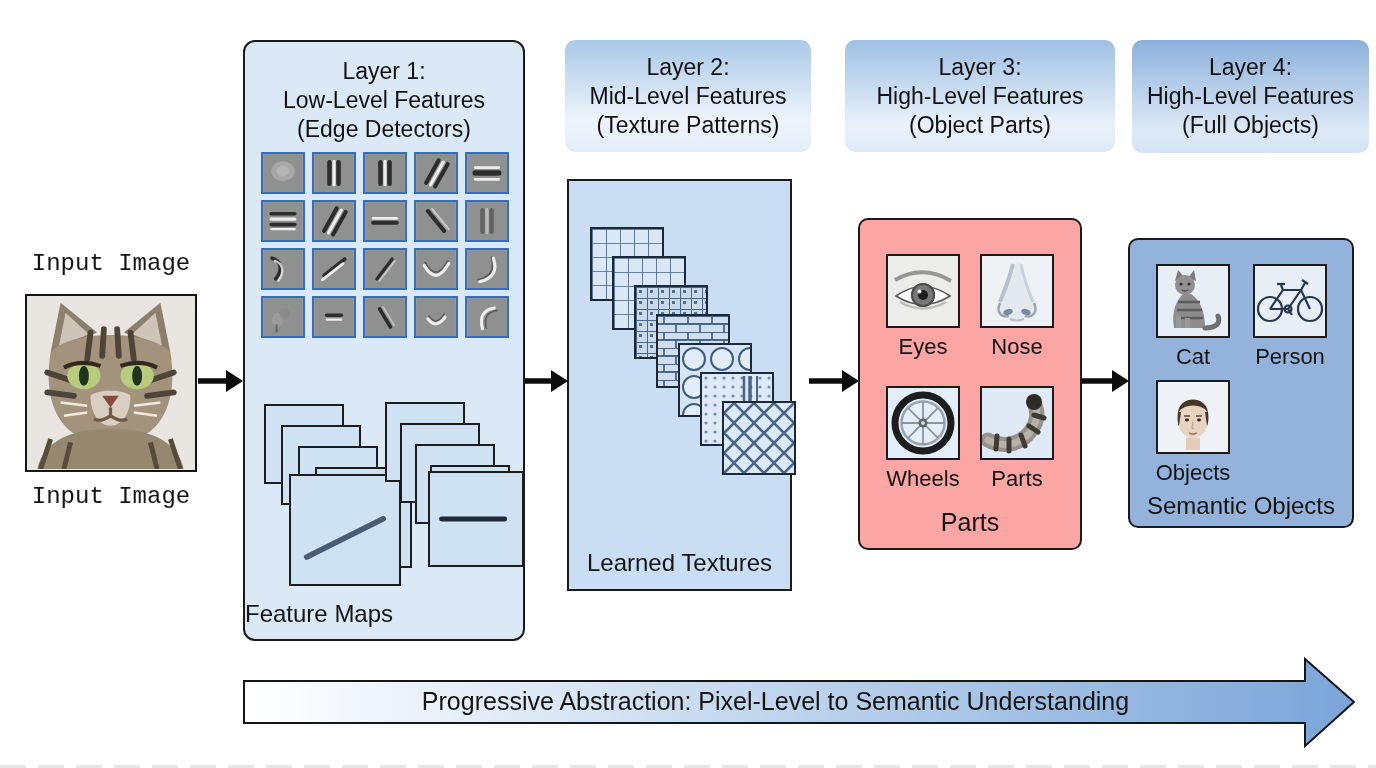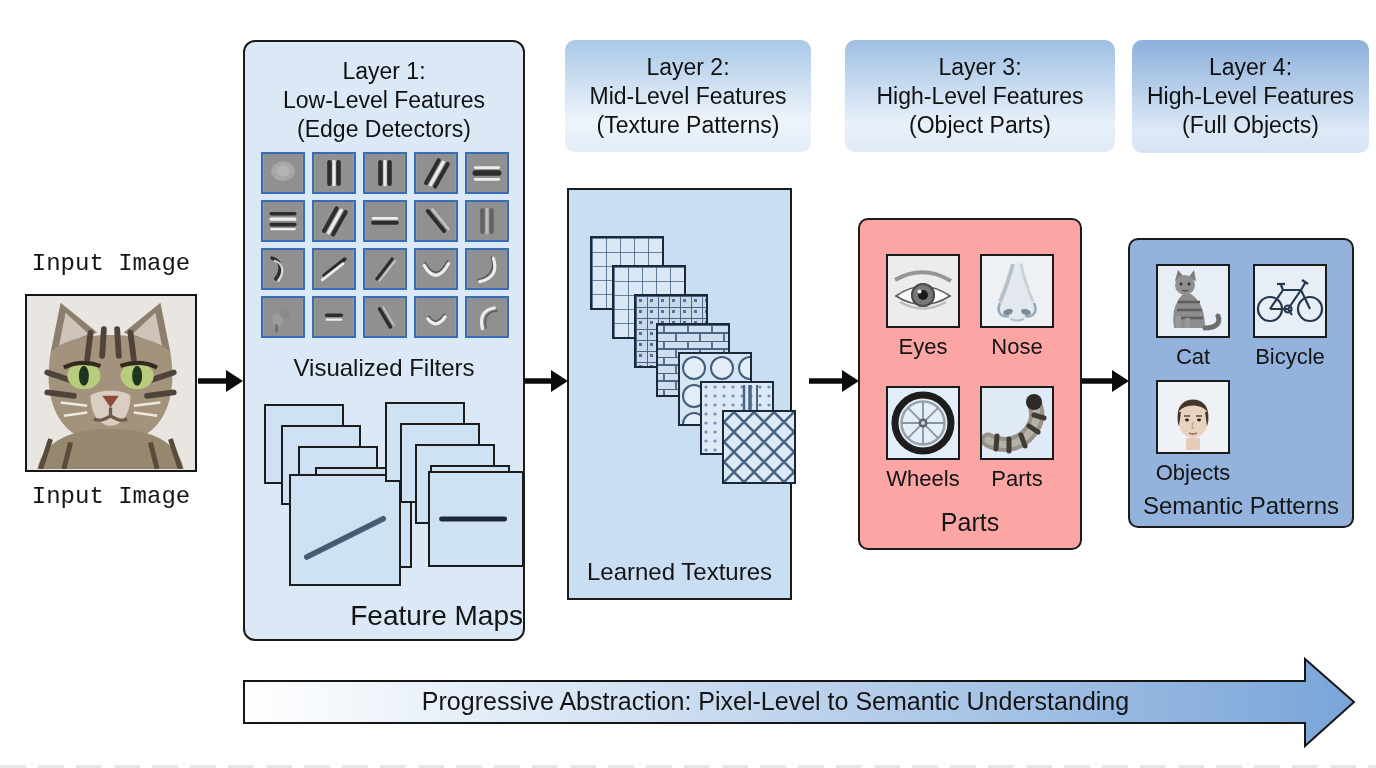--- a/index.html
+++ b/index.html
@@ -9,42 +9,42 @@
   .lbl{position:absolute;text-align:center;}
 
   
   .input-label{left:13px;width:196px;font-size:24px;font-family:Liberation Mono, monospace;}
   #cat-photo{left:25px;top:294px;width:172px;height:178px;border:2.5px solid #151515;
              box-sizing:border-box;background:#e9e6e1;}
 
   
   .panel{position:absolute;box-sizing:border-box;border:2px solid #1b1b1b;}
   #panel1{left:243px;top:40px;width:282px;height:601px;background:#dbe9f7;border-radius:12px;}
-  #panel2{left:567px;top:188px;width:225px;height:412px;background:#c9def2;border-radius:0;}
+  #panel2{left:567px;top:179px;width:225px;height:412px;background:#c9def2;border-radius:0;}
   #panel3{left:858px;top:218px;width:224px;height:332px;background:#fca5a5;border-radius:10px;}
   #panel4{left:1128px;top:238px;width:226px;height:290px;background:#93b3dc;border-radius:10px;}
 
   .hdr{position:absolute;border-radius:10px;display:flex;align-items:center;justify-content:center;}
   #hdr2{left:565px;top:40px;width:246px;height:112px;
         background:linear-gradient(180deg,#a9c8e7 0%,#eef4fb 72%,#e2edf8 100%);}
   #hdr3{left:845px;top:40px;width:270px;height:112px;
         background:linear-gradient(180deg,#9fc0e3 0%,#e9f1fa 75%,#dfeaf6 100%);}
   #hdr4{left:1132px;top:40px;width:237px;height:113px;
         background:linear-gradient(180deg,#8cb0db 0%,#dde9f6 80%,#d5e4f4 100%);}
   .title{white-space:pre-line;text-align:center;font-size:23px;line-height:29px;color:#111;}
   #panel1 .title{position:absolute;left:0;top:15px;width:100%;}
 
   
   #filter-grid{position:absolute;left:16px;top:110px;display:grid;
                grid-template-columns:repeat(5,44px);grid-auto-rows:42px;gap:6px 7px;}
   .patch{width:44px;height:42px;box-sizing:border-box;border:2.5px solid #3a6db8;display:block;}
   #vf-label{left:0;top:312px;width:100%;font-size:24px;position:absolute;text-align:center;}
   #feature-maps{position:absolute;left:0;top:355px;width:282px;height:210px;}
   .fcard{position:absolute;background:#cfe2f4;border:2px solid #1c1c1c;box-sizing:border-box;}
-  #fm-label{left:0;top:558px;width:100%;font-size:28px;position:absolute;text-align:right;}
+  #fm-label{left:0;top:558px;width:100%;font-size:24px;position:absolute;text-align:left;}
 
   
   .tex{position:absolute;width:74px;height:74px;box-sizing:border-box;border:2px solid #1b2838;
        background:#d9e7f6;display:block;}
   #lt-label{left:0;top:368px;width:100%;font-size:24px;position:absolute;text-align:center;}
 
   
   .tile{position:absolute;width:74px;height:74px;box-sizing:border-box;background:#e3eef9;
         border:2px solid #1b1b1b;display:block;}
   .tlabel{position:absolute;width:110px;text-align:center;font-size:22px;}
@@ -263,21 +263,20 @@
           <rect width="44" height="42" fill="#909090"></rect>
           <path d="M14,20 Q22,32 31,18" fill="none" stroke="#2d2d2d" stroke-width="2" stroke-linecap="round" opacity="0.5"></path>
           <path d="M13,23 Q22,35 32,21" fill="none" stroke="#ededed" stroke-width="3.5" stroke-linecap="round"></path>
         </svg>
         <svg class="patch" viewBox="0 0 44 42">
           <rect width="44" height="42" fill="#909090"></rect>
           <path d="M30,11 Q12,14 17,34" fill="none" stroke="#ededed" stroke-width="3.5" stroke-linecap="round"></path>
           <path d="M33,14 Q17,16 21,33" fill="none" stroke="#2d2d2d" stroke-width="2" stroke-linecap="round" opacity="0.5"></path>
         </svg>
       </div>
-    <div id="vf-label">Visualized Filters</div>
     <div id="feature-maps">
         <div class="fcard" style="left: 19px; top: 7px; width: 80px; height: 80px;"></div>
         <div class="fcard" style="left: 36px; top: 28px; width: 80px; height: 80px;"></div>
         <div class="fcard" style="left: 53px; top: 49px; width: 80px; height: 80px;"></div>
         <div class="fcard" style="left: 70px; top: 70px; width: 80px; height: 80px;"></div>
         <div class="fcard" style="left: 87px; top: 91px; width: 80px; height: 80px;"></div>
         <div class="fcard" style="left: 44px; top: 77px; width: 112px; height: 112px;"><svg width="100%" height="100%" viewBox="0 0 96 96" preserveAspectRatio="none">
             <line x1="14" y1="72" x2="82" y2="38" stroke="#33455c" stroke-width="5" stroke-linecap="round" opacity=".85"></line>
           </svg></div>
         <div class="fcard" style="left: 140px; top: 5px; width: 80px; height: 80px;"></div>
@@ -413,36 +412,36 @@
       <g fill="none" stroke="#24374d" stroke-width="2.2">
         <circle cx="15" cy="43" r="12"></circle>
         <circle cx="55" cy="43" r="12"></circle>
         <path d="M15,43 L28,24 L46,24 L55,43 M15,43 L33,43 L46,24 M28,24 L26,19 M46,24 L50,17 M47,14 L53,18"></path>
         <path d="M22,18 L30,18"></path>
         <circle cx="33" cy="43" r="3.5"></circle>
         <path d="M33,43 L37,49"></path>
       </g>
     </svg>
     <div class="tlabel" style="left:8px;top:104px;">Cat</div>
-    <div class="tlabel" style="left:105px;top:104px;">Bicycle</div>
+    <div class="tlabel" style="left:105px;top:104px;">Person</div>
 
     <svg class="tile" style="left:26px;top:140px;" viewBox="0 0 70 70">
       <rect width="70" height="70" fill="#eef2f6"></rect>
       <rect x="28" y="56" width="14" height="12" fill="#e3cdba"></rect>
       <ellipse cx="35" cy="38" rx="15" ry="18" fill="#e8d2c0"></ellipse>
       <path d="M20,34 C18,12 52,12 50,34 C50,20 20,20 20,34 Z" fill="#46362a"></path>
       <path d="M20,30 C19,38 20,42 21,44 L23,30 Z M50,30 C51,38 50,42 49,44 L47,30 Z" fill="#46362a"></path>
       <ellipse cx="29" cy="38" rx="2" ry="1.4" fill="#32281f"></ellipse>
       <ellipse cx="41" cy="38" rx="2" ry="1.4" fill="#32281f"></ellipse>
       <path d="M26,34 L32,34 M38,34 L44,34" stroke="#5a4738" stroke-width="1.6"></path>
       <path d="M35,40 L34,46 Q35,47 36,46" fill="none" stroke="#c7a891" stroke-width="1.4"></path>
       <path d="M31,51 Q35,53 39,51" fill="none" stroke="#a8766a" stroke-width="1.8"></path>
     </svg>
     <div class="tlabel" style="left:8px;top:220px;">Objects</div>
-    <div class="plabel" style="top:252px;font-size:24px;">Semantic Patterns</div>
+    <div class="plabel" style="top:252px;font-size:24px;">Semantic Objects</div>
   </section>
 
   <svg id="banner-svg" width="1113" height="95" viewBox="0 0 1113 95">
     <polygon points="1,26 1062,26 1062,4 1111,47 1062,91 1062,68 1,68" fill="url(#agrad)" stroke="#161616" stroke-width="2"></polygon>
   </svg>
   <div id="banner-label">Progressive Abstraction: Pixel-Level to Semantic Understanding</div>
 
   <div id="film-edge"></div>
 </div>
 

